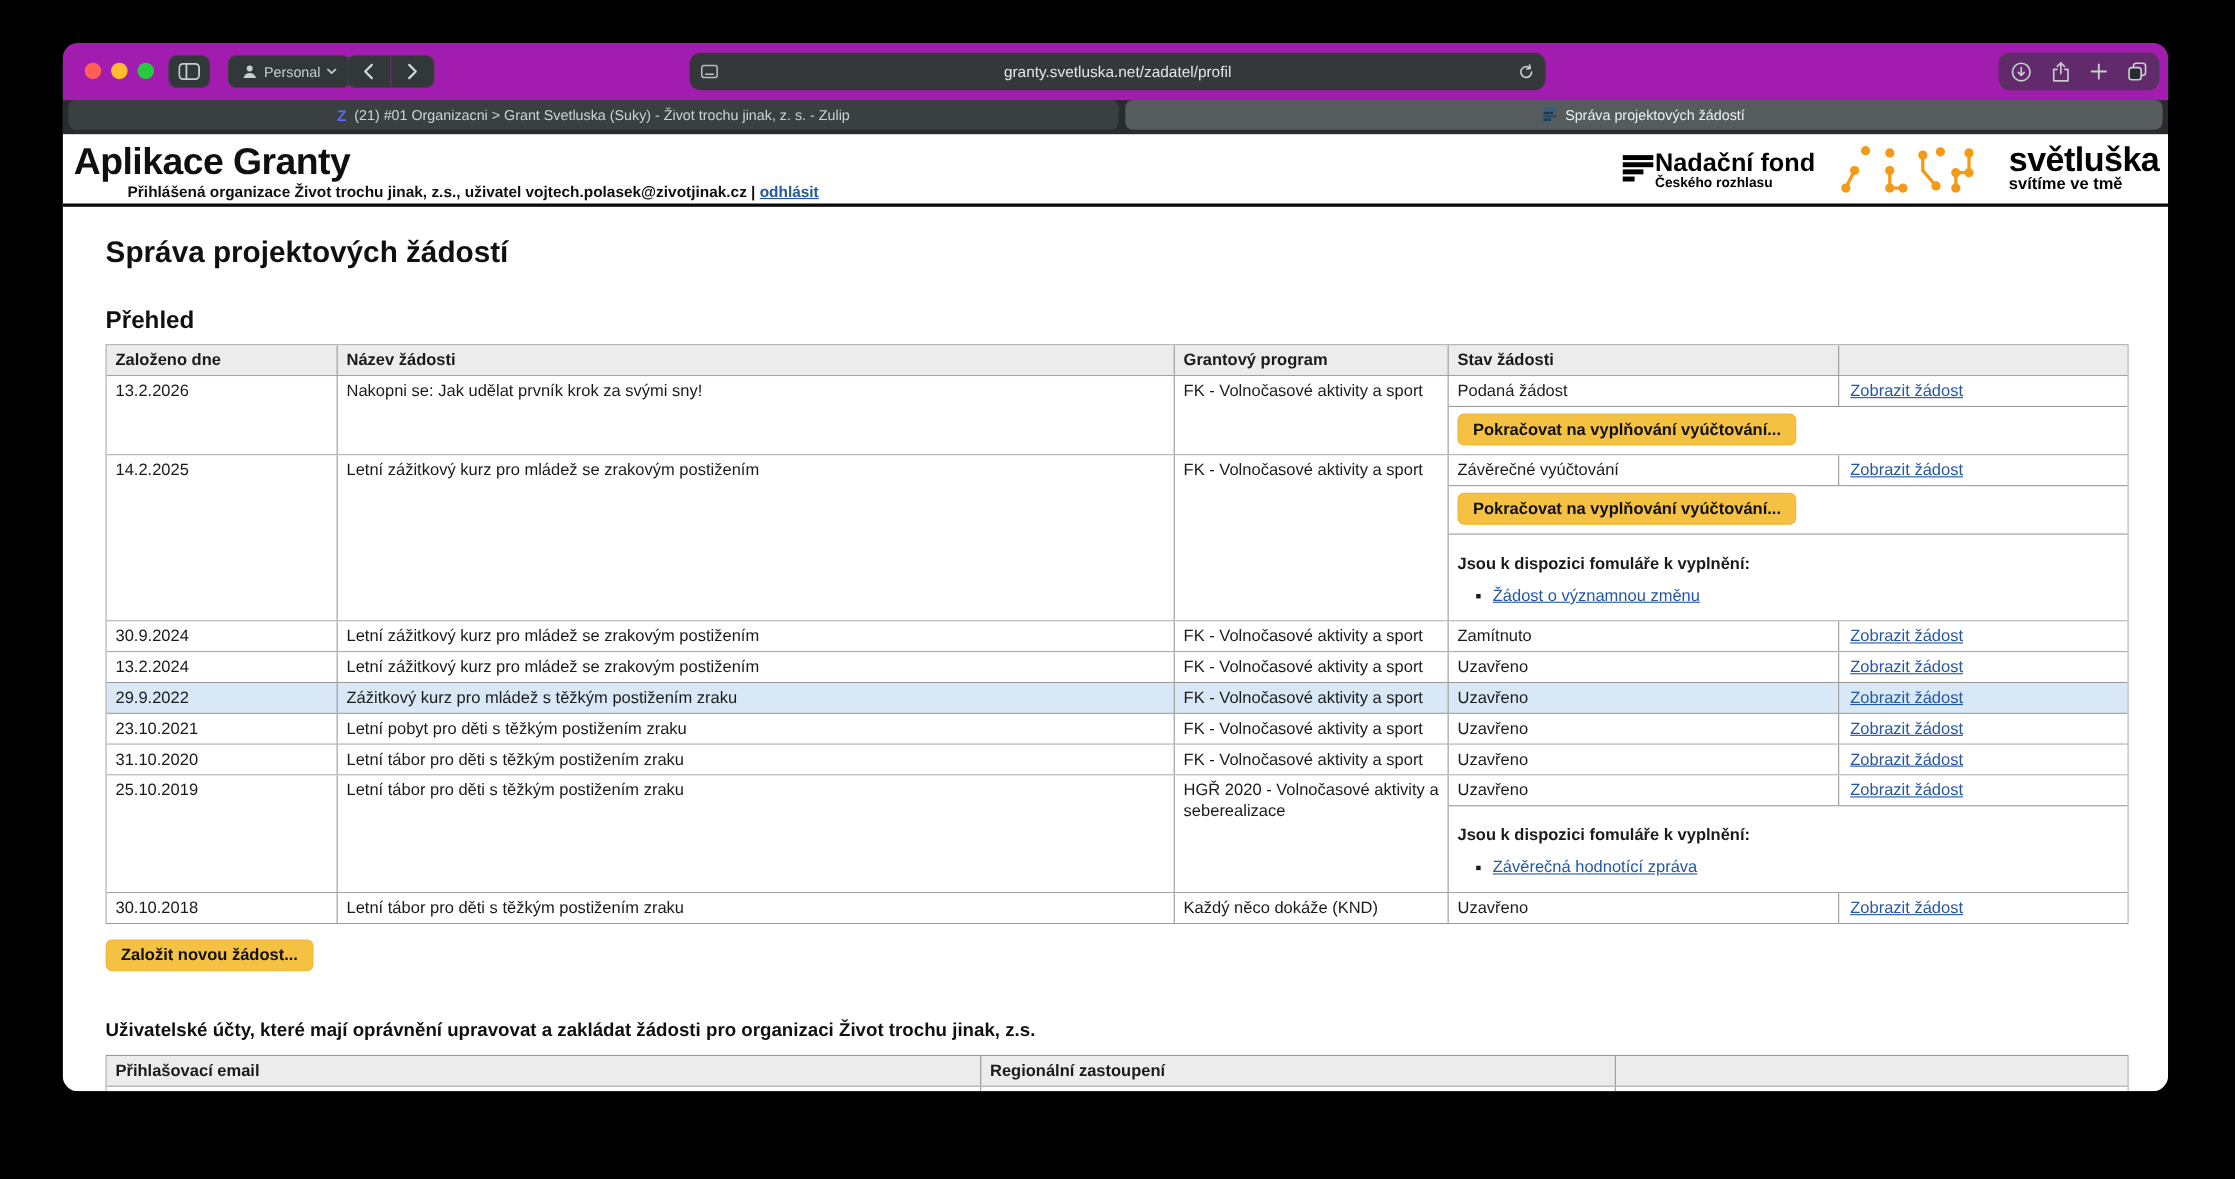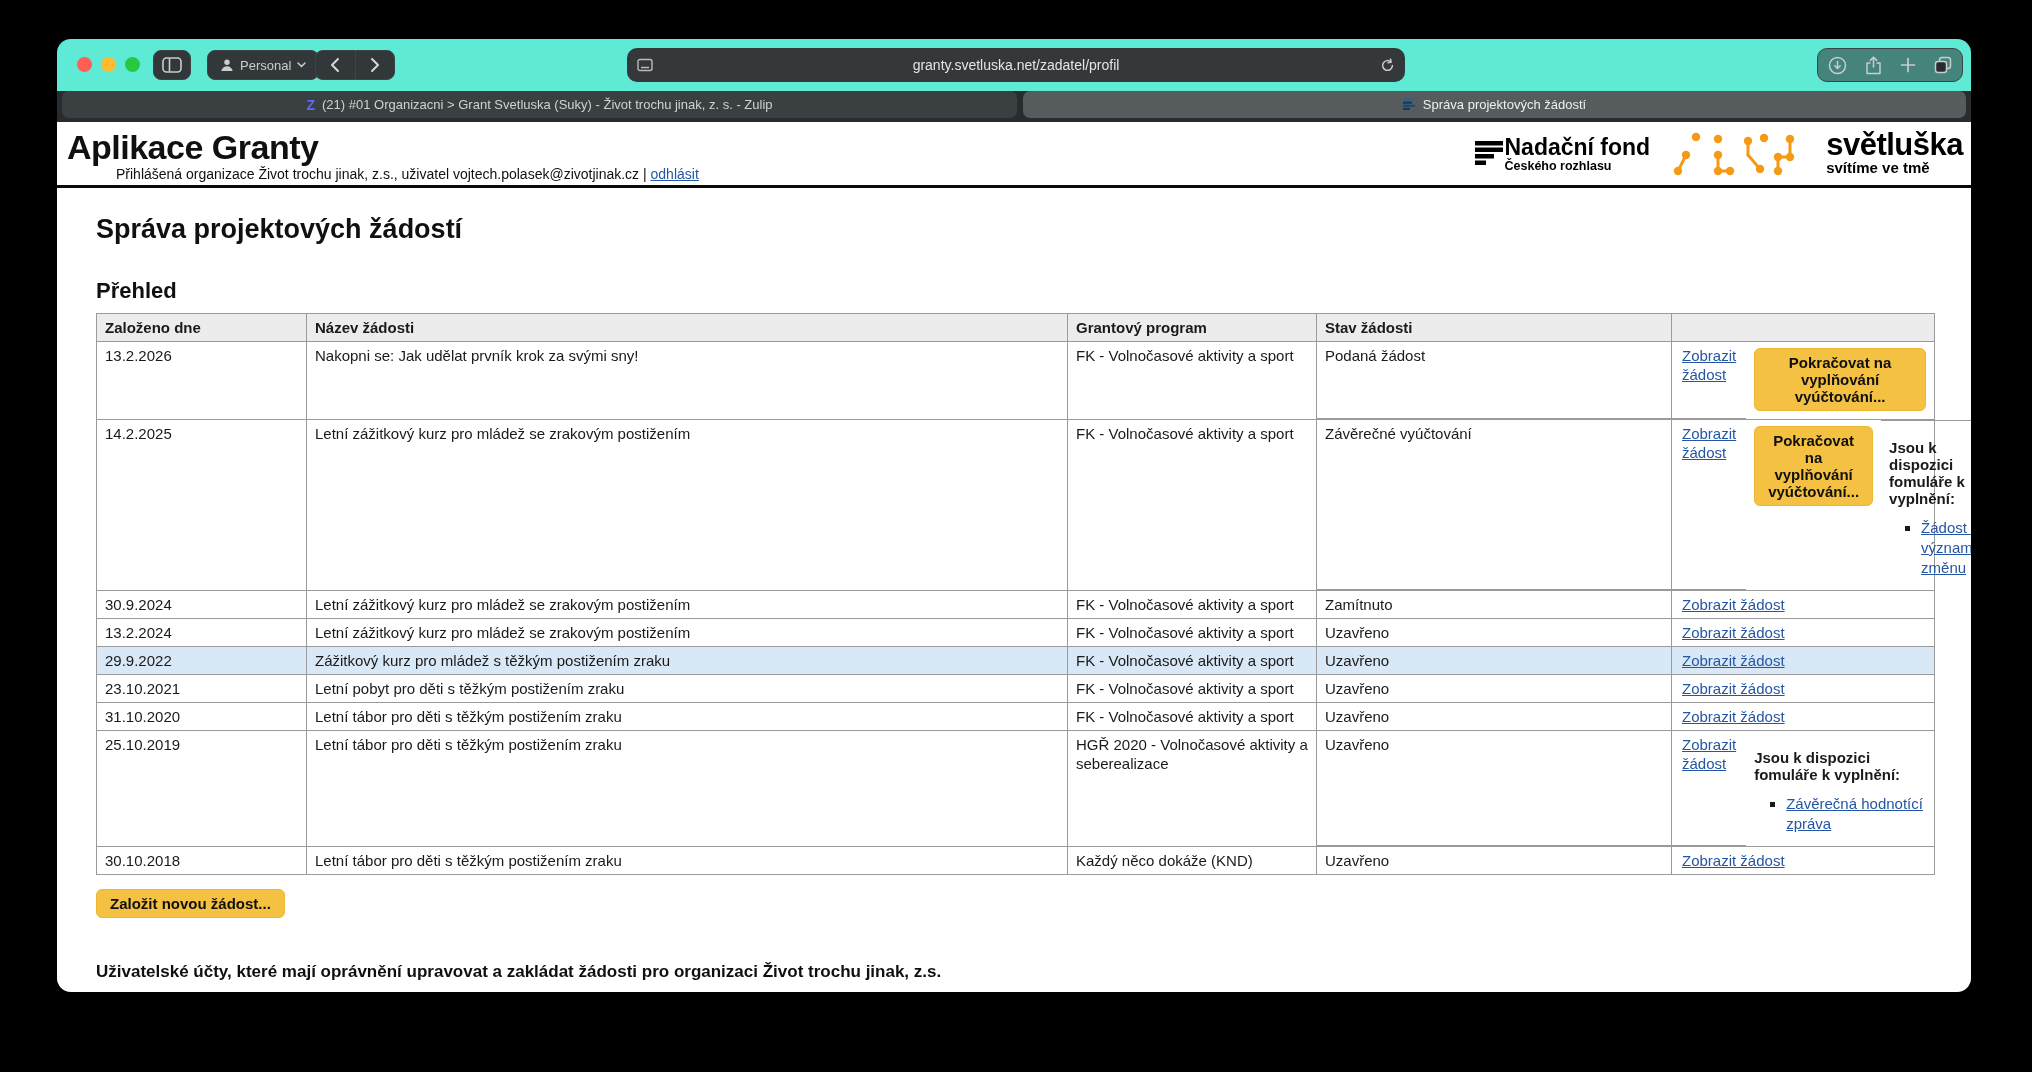--- a/index.html
+++ b/index.html
@@ -6,21 +6,21 @@
   html,body { margin:0; padding:0; }
   body {
     width:2032px; height:1072px; background:#000;
     font-family:"Liberation Sans", sans-serif; position:relative; overflow:hidden;
   }
   .window {
     position:absolute; left:57px; top:39px; width:1914px; height:953px;
     border-radius:14px; overflow:hidden; background:#292d2f;
   }
   
-  .titlebar { height:52px; position:relative; background:#5eead4; }
+  .titlebar { height:52px; position:relative; background:#a21caf; }
   .traffic { position:absolute; left:20px; top:18px; display:flex; gap:9px; }
   .tl { width:15px; height:15px; border-radius:50%; }
   .tl.red{ background:#ff5f57; } .tl.yellow{ background:#febc2e; } .tl.green{ background:#28c840; }
   .chrome-btn {
     background:#32373a; border:1px solid #3e4346; border-radius:8px; color:#c9cdce;
     display:flex; align-items:center; justify-content:center; cursor:pointer;
   }
   .sidebar-btn { position:absolute; left:96px; top:11px; width:38px; height:30px; }
   .profile-pill { position:absolute; left:150px; top:11px; height:30px; padding:0 12px; gap:6px; font-size:13px; }
   .nav-pill { position:absolute; left:258px; top:11px; height:30px; width:80px; display:flex; }
@@ -45,40 +45,40 @@
     height:27px; border-radius:7px; display:flex; align-items:center; justify-content:center;
     gap:7px; font-size:13px; color:#cfd2d3; background:#3a3f41; cursor:pointer; overflow:hidden; white-space:nowrap;
   }
   .tab.t1 { width:955px; }
   .tab.t2 { flex:1; background:#565b5e; color:#eef0f0; }
   .fav-z { font-weight:bold; font-size:14px; color:#5a6cf3; font-style:normal; }
   
   .page { position:absolute; left:0; top:83px; width:1914px; height:870px; background:#ffffff; overflow:hidden; }
   .site-header { position:relative; height:66px; border-bottom:3px solid #0a0a0a; }
   .app-title { margin:0; position:absolute; left:10px; top:6px; font-size:34px; font-weight:bold; color:#101010; letter-spacing:-0.5px; }
-  .login-line { position:absolute; left:11px; top:44px; font-size:14px; font-weight:normal; color:#101010;padding-left:48px; }
+  .login-line { position:absolute; left:11px; top:44px; font-size:14px; font-weight:bold; color:#101010;padding-left:48px; }
   .logos { position:absolute; right:8px; top:0; height:63px; display:flex; align-items:center; gap:22px; }
   .nf-block { display:flex; align-items:center; gap:0; }
   .nf-text .l1 { font-size:23px; font-weight:bold; color:#000; line-height:24px; }
   .nf-text .l2 { font-size:12.5px; font-weight:bold; color:#000; }
   .sv-text .l1 { font-size:31px; font-weight:bold; color:#000; line-height:28px; letter-spacing:-0.5px; }
   .sv-text .l2 { font-size:15px; font-weight:bold; color:#000; }
   .content { padding:0 38px 0 39px; }
   .page-title { margin:26px 0 0 0; font-size:27px; font-weight:bold; color:#101010; }
   .overview-h { margin:33px 0 9px 0; font-size:22px; font-weight:bold; color:#101010; }
   
   .gtable { border:1px solid #9a9a9a; width:1839px; font-size:15px; color:#1a1a1a; }
   .trow { display:flex; border-bottom:1px solid #9a9a9a; background:#fff; }
   .trow:last-child { border-bottom:none; }
   .trow.thead { background:#ececec; font-weight:bold; }
   .trow.hl { background:#d9e8f6; }
   .tcell { padding:4px 8px; border-right:1px solid #9a9a9a; line-height:19px; }
   .c0 { width:210px; } .c1 { width:761px; } .c2 { width:249px; }
   .c3h { width:355px; } .c4h { width:262px; border-right:none; }
-  .cstat { width:617px; display:flex; flex-direction:row; }
+  .cstat { width:617px; display:flex; flex-direction:column;justify-content:flex-end; }
   .status-line { display:flex; }
   .status-line.hasmore { border-bottom:1px solid #9a9a9a; }
   .status-text { width:355px; padding:4px 8px; border-right:1px solid #9a9a9a; line-height:19px; }
   .view-cell { flex:1; padding:4px 10px; line-height:19px; }
   .btn-area { padding:6px 8px 8px 8px; }
   .forms-area { padding:18px 8px 12px 8px; }
   .forms-area.bt { border-top:1px solid #9a9a9a; }
   .forms-label { font-weight:bold; }
   .forms-area ul { margin:11px 0 0 0; padding-left:32px; list-style:square; }
   .forms-area li { line-height:20px; }

